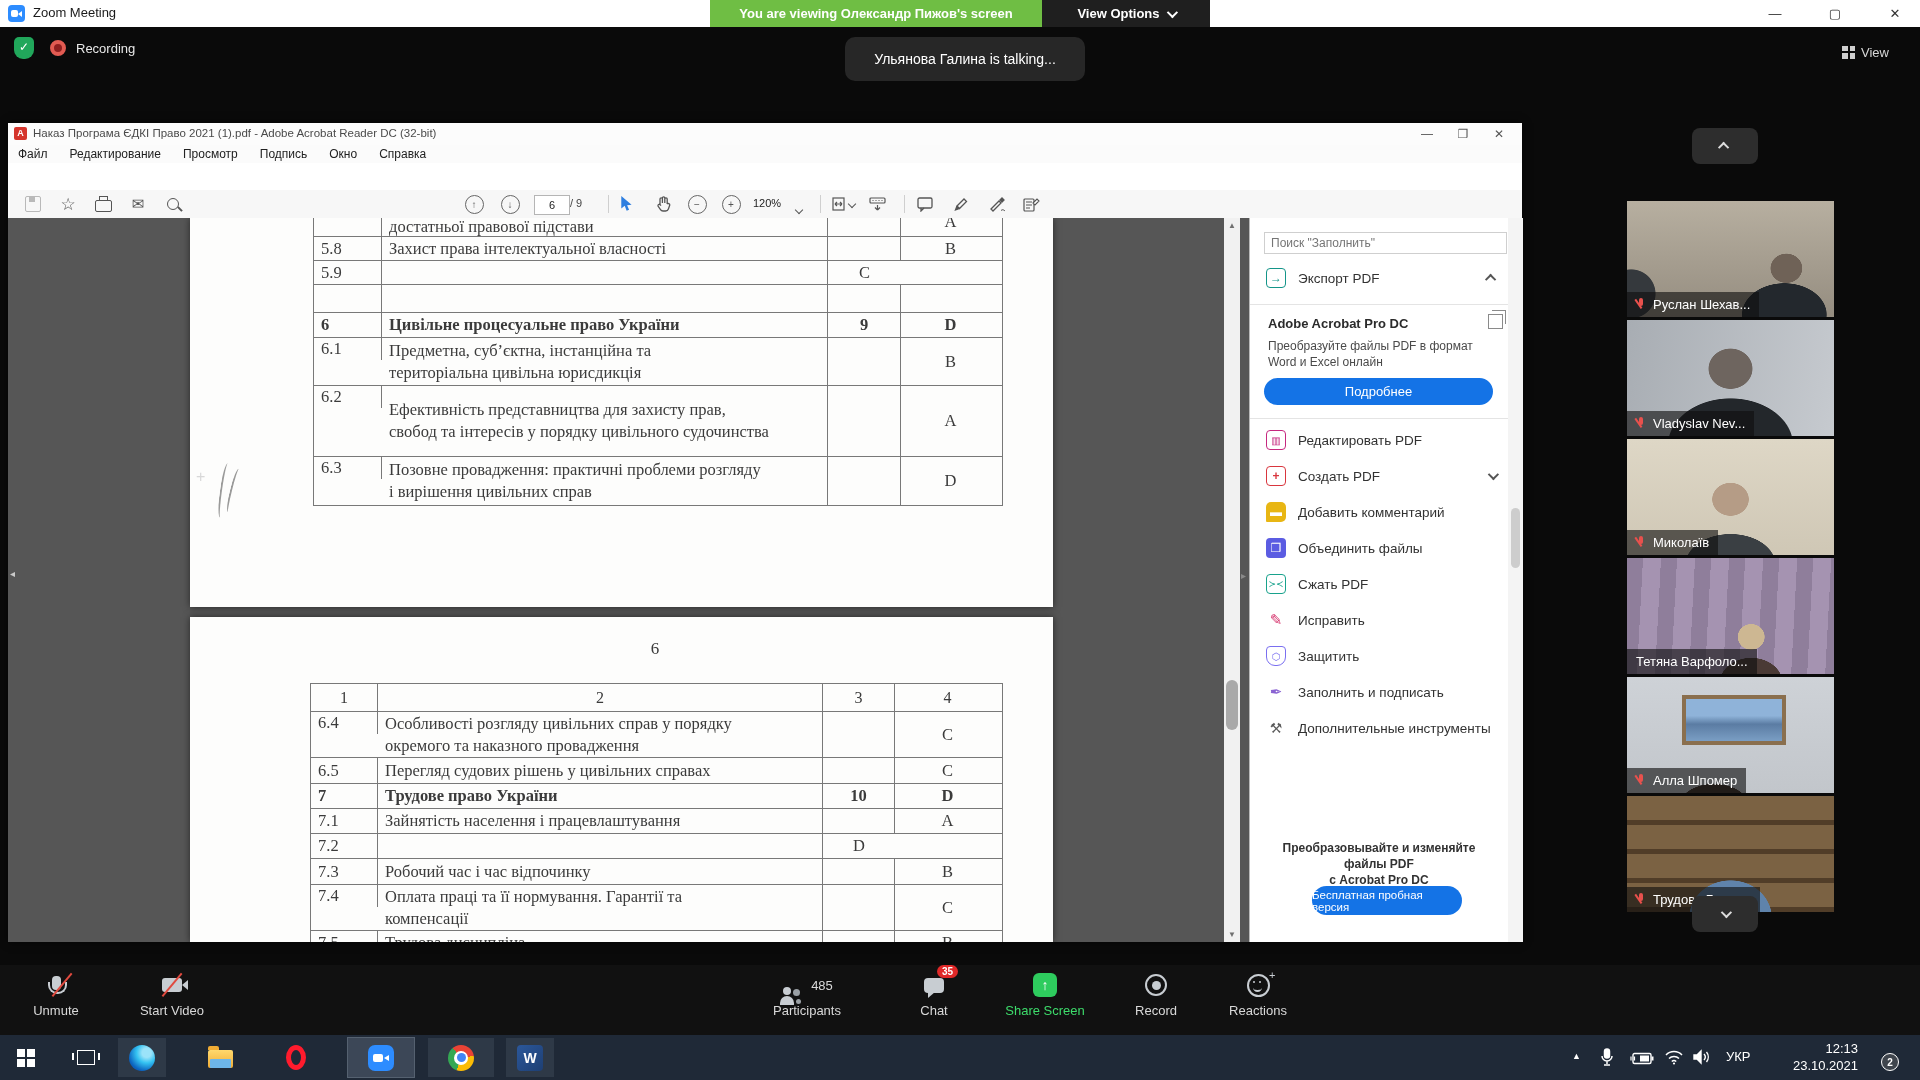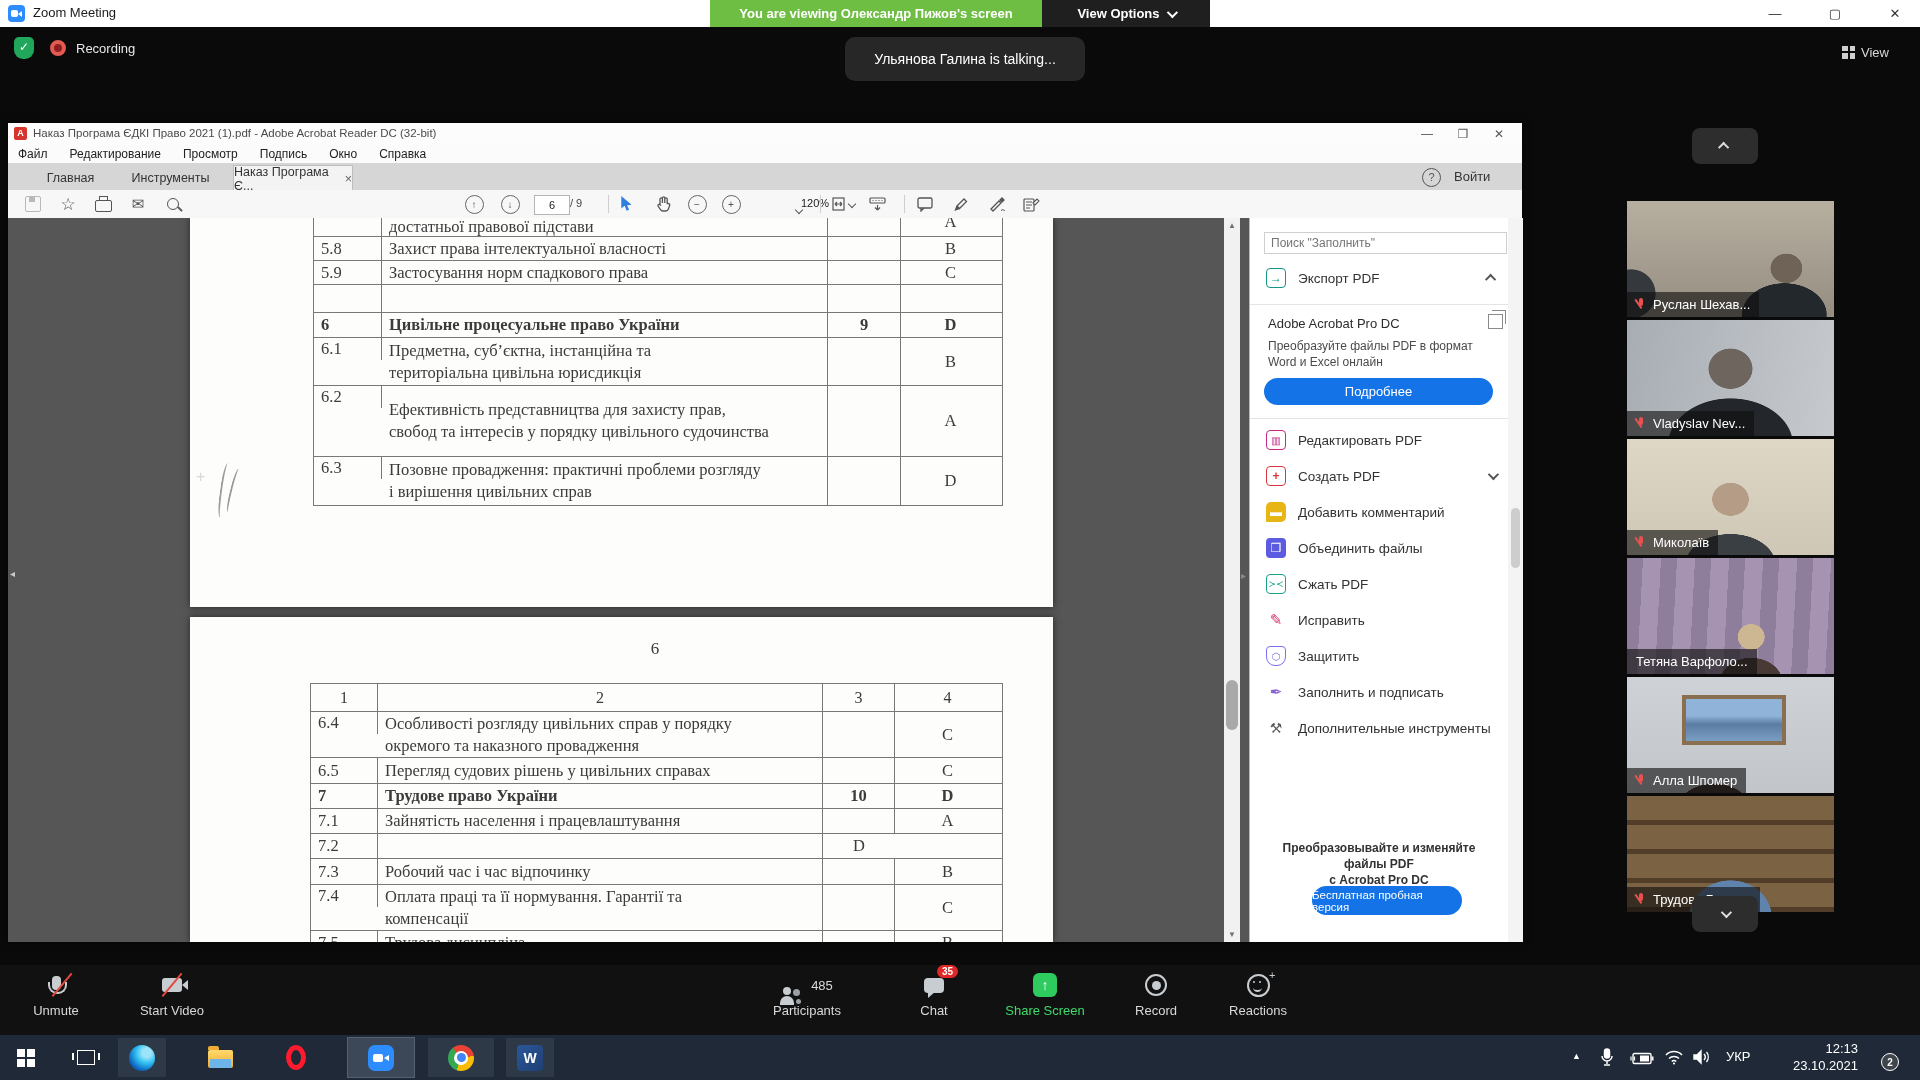--- a/index.html
+++ b/index.html
@@ -41,21 +41,21 @@
   .tab{top:2px;height:25px;display:flex;align-items:center;justify-content:center;font-size:12.5px;color:#333;}
   #doctab{left:225px;width:118px;background:#f3f3f3;border:1px solid #bdbdbd;border-bottom:none;gap:8px;}
   #helpq{left:1414px;top:5px;width:17px;height:17px;border:1px solid #555;border-radius:50%;color:#555;font-size:11px;text-align:center;line-height:16px;}
   #signin{left:1446px;top:6px;font-size:13px;color:#333;}
   #toolbar{left:0;top:67px;width:1514px;height:28px;background:#f7f7f7;border-bottom:1px solid #cfcfcf;display:block;}
   .tb{top:4px;width:22px;height:20px;display:flex;align-items:center;justify-content:center;color:#555;font-size:15px;}
   .tb-sep{top:5px;width:1px;height:18px;background:#cfcfcf;}
   .circ{width:17px;height:17px;border:1.4px solid #666;border-radius:50%;font-size:10px;display:flex;align-items:center;justify-content:center;color:#555;}
   #pginput{left:526px;top:5px;width:30px;height:16px;border:1px solid #b5b5b5;background:#fff;font-size:11px;text-align:center;line-height:16px;color:#222;}
   #pgtotal{left:562px;top:7px;font-size:11px;color:#444;}
-  #zoomlvl{left:745px;top:7px;font-size:11px;color:#222;margin-left:48px;}
+  #zoomlvl{left:745px;top:7px;font-size:11px;color:#222;}
   #zoomcaret{left:788px;top:9px;color:#555;}
   .mini-chev{display:inline-block;width:5px;height:5px;border-right:1.6px solid currentColor;border-bottom:1.6px solid currentColor;transform:rotate(45deg);}
   
   .floppy{width:14px;height:14px;border:1.6px solid #b9b9b9;border-radius:2px;position:relative;}
   .floppy:before{content:"";position:absolute;left:3px;top:0;width:6px;height:5px;background:#b9b9b9;}
   .printer{width:15px;height:10px;border:1.6px solid #555;border-radius:2px;position:relative;margin-top:4px;}
   .printer:before{content:"";position:absolute;left:3px;top:-5px;width:7px;height:4px;border:1.6px solid #555;border-bottom:none;}
   .mag{width:10px;height:10px;border:1.7px solid #555;border-radius:50%;position:relative;}
   .mag:before{content:"";position:absolute;left:9px;top:9px;width:6px;height:1.8px;background:#555;transform:rotate(45deg);}
   
@@ -83,21 +83,21 @@
   .sarrow{left:1220px;font-size:8px;color:#707070;}
   .navchev{font-size:10px;color:#c9c9c9;}
   
   #panel{left:1241px;top:95px;width:273px;height:724px;background:#fff;border-left:1px solid #b9b9b9;box-sizing:border-box;}
   #psearch{left:14px;top:14px;width:229px;height:20px;border:1px solid #cfcfcf;font-size:12px;padding:0 6px;color:#333;outline:none;}
   .prow{display:flex;align-items:center;gap:12px;}
   .plabel{font-size:13.5px;color:#323232;}
   .pdiv{left:0;width:273px;height:1px;background:#e4e4e4;}
   .pico{width:20px;height:20px;border-radius:4px;display:flex;align-items:center;justify-content:center;color:#fff;font-size:12px;flex:none;}
   .outline-ico{background:#fff !important;box-sizing:border-box;}
-  #promo-title{font-size:13px;font-weight:normal;color:#2b2b2b;}
+  #promo-title{font-size:13px;font-weight:bold;color:#2b2b2b;}
   #promo-desc{font-size:12px;color:#4a4a4a;line-height:16px;}
   .bluebtn{background:#1473e6;color:#fff;border-radius:14px;display:flex;align-items:center;justify-content:center;font-size:13px;}
   #pfoot{font-size:12px;font-weight:bold;color:#323232;text-align:center;line-height:16px;}
   #pscroll{left:258px;top:0;width:15px;height:724px;background:#f4f4f4;}
   #psthumb{left:261px;top:290px;width:9px;height:60px;background:#cdcdcd;border-radius:5px;}
   .copyico{width:13px;height:13px;border:1.4px solid #8a8a8a;position:relative;}
   .copyico:before{content:"";position:absolute;left:3px;top:-5px;width:13px;height:13px;border:1.4px solid #8a8a8a;border-left:none;border-bottom:none;}
   
   .pstrip-btn{left:1692px;width:66px;height:36px;background:#2d2d2d;border-radius:8px;display:flex;align-items:center;justify-content:center;color:#ddd;}
   .tile{left:1627px;width:207px;height:116px;overflow:hidden;background:#222;margin-top:28px;}
@@ -203,30 +203,20 @@
       <div class="abs awctl" style="left:1474px;">✕</div>
     </div>
     <div class="abs" id="acro-menu">
       <span>Файл</span>
       <span>Редактирование</span>
       <span>Просмотр</span>
       <span>Подпись</span>
       <span>Окно</span>
       <span>Справка</span>
     </div>
-    <div class="abs" id="tabbar">
-      <div class="abs tab" style="left:20px;width:85px;">Главная</div>
-      <div class="abs tab" style="left:110px;width:105px;">Инструменты</div>
-      <div class="abs tab" id="doctab">
-        <span>Наказ Програма Є...</span>
-        <span style="color:#666;">×</span>
-      </div>
-      <div class="abs" id="helpq">?</div>
-      <div class="abs" id="signin">Войти</div>
-    </div>
     <div class="abs" id="toolbar">
       <div class="abs tb" style="left:14px;">
           <span class="floppy"></span>
         </div>
       <div class="abs tb" style="left:49px;color:#555;font-size:17px;">☆</div>
       <div class="abs tb" style="left:84px;">
           <span class="printer"></span>
         </div>
       <div class="abs tb" style="left:119px;font-size:15px;">✉</div>
       <div class="abs tb" style="left:154px;">
@@ -313,21 +303,20 @@
               <span style="transform:translateY(-5px);">A</span>
           </div>
           <div class="tr" style="height:23px;">
             <span>5.8</span>
               <span>Захист права інтелектуальної власності</span>
               <span></span>
               <span>B</span>
           </div>
           <div class="tr" style="height:23px;">
             <span>5.9</span>
-              <span>Застосування норм спадкового права</span>
               <span></span>
               <span>C</span>
           </div>
           <div class="tr" style="height:27px;">
             <span></span>
               <span></span>
               <span></span>
               <span></span>
           </div>
           <div class="tr b" style="height:24px;">

